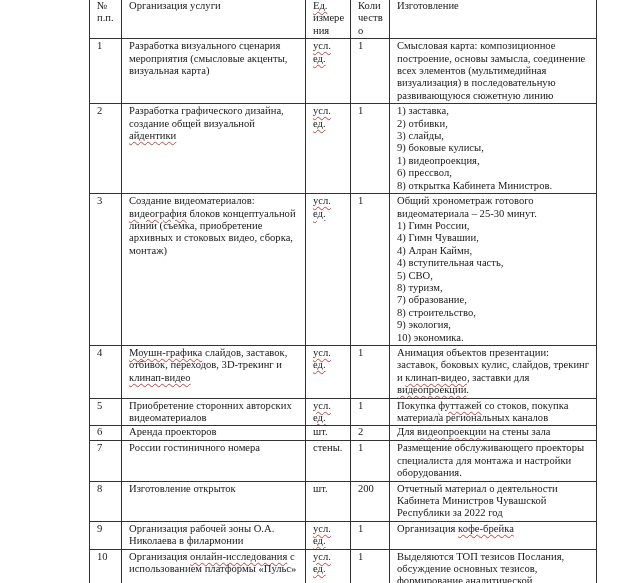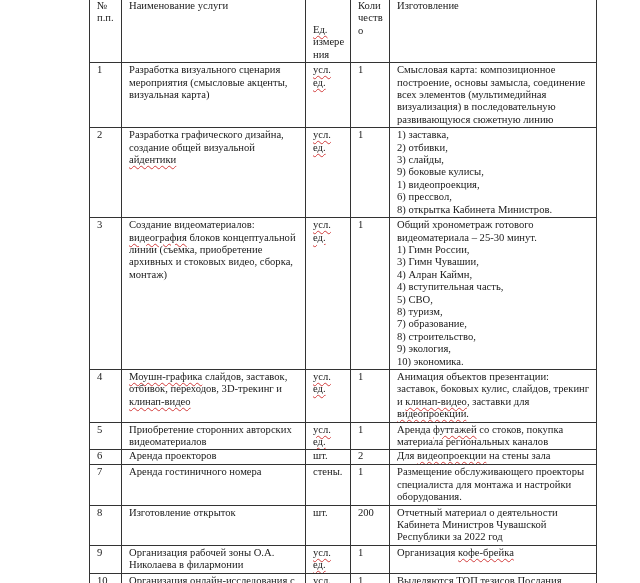--- a/index.html
+++ b/index.html
@@ -40,21 +40,20 @@
     col.c-name { width: 184px; }
     col.c-unit { width: 45px; }
     col.c-qty  { width: 39px; }
     col.c-com  { width: 207px; }
 
     .hdr th { padding-top: 3px; }
     .squig {
       text-decoration: underline wavy #d23c3c;
       text-decoration-thickness: 0.8px;
       text-underline-offset: 2px;
-      margin-top: 24px;
     }
     .lines span { display: block; }
 
     tr.r-head   { height: 38px; }
     tr.r1       { height: 61px; }
     tr.r2       { height: 89px; }
     tr.r3       { height: 149px; }
     tr.r4       { height: 50px; }
     tr.r5       { height: 22px; }
     tr.r6       { height: 15px; }
@@ -77,21 +76,21 @@
         <col class="c-com">
     </colgroup>
     <thead>
       <tr class="hdr r-head">
         <th>
           <div class="lines">
             <span>№</span>
             <span>п.п.</span>
           </div>
         </th>
-        <th>Наименование услуги</th>
+        <th>Организация услуги</th>
         <th>
           <div class="lines">
             <span class="squig">Ед.</span>
             <span>измере</span>
             <span>ния</span>
           </div>
         </th>
         <th>
           <div class="lines">
             <span>Коли</span>
@@ -139,21 +138,21 @@
           <span>Создание видеоматериалов:</span>
           <span class="squig">видеография</span>
           <span>блоков концептуальной линии (съемка, приобретение архивных и стоковых видео, сборка, монтаж)</span>
         </td>
         <td><span class="squig">усл. ед.</span></td>
         <td>1</td>
         <td>
           <div class="lines">
             <span>Общий хронометраж готового видеоматериала – 25-30 минут.</span>
             <span>1) Гимн России,</span>
-            <span>3) Гимн Чувашии,</span>
+            <span>4) Гимн Чувашии,</span>
             <span>4) Алран Каймн,</span>
             <span>4) вступительная часть,</span>
             <span>5) СВО,</span>
             <span>8) туризм,</span>
             <span>7) образование,</span>
             <span>8) строительство,</span>
             <span>9)  экология,</span>
             <span>10) экономика.</span>
           </div>
         </td>
@@ -169,34 +168,34 @@
         <td><span class="squig">усл. ед.</span></td>
         <td>1</td>
         <td><span>Анимация объектов презентации: заставок, боковых кулис, слайдов, трекинг и </span><span class="squig">клинап-видео</span><span>, заставки для </span><span class="squig">видеопроекции</span><span>.</span></td>
       </tr>
 
       <tr class="r5">
         <td>5</td>
         <td>Приобретение сторонних авторских видеоматериалов</td>
         <td><span class="squig">усл. ед.</span></td>
         <td>1</td>
-        <td><span>Аренда </span><span class="squig">футтажей</span><span> со стоков, покупка материала региональных  каналов</span></td>
+        <td><span>Покупка </span><span class="squig">футтажей</span><span> со стоков, покупка материала региональных  каналов</span></td>
       </tr>
 
       <tr class="r6">
         <td>6</td>
         <td>Аренда проекторов</td>
         <td>шт.</td>
         <td>2</td>
         <td><span>Для </span><span class="squig">видеопроекции</span><span> на стены зала</span></td>
       </tr>
 
       <tr class="r7">
         <td>7</td>
-        <td>Аренда гостиничного номера</td>
+        <td>России гостиничного номера</td>
         <td>стены.</td>
         <td>1</td>
         <td>Размещение обслуживающего проекторы специалиста для монтажа и настройки оборудования.</td>
       </tr>
 
       <tr class="r8">
         <td>8</td>
         <td>Изготовление открыток</td>
         <td>шт.</td>
         <td>200</td>

